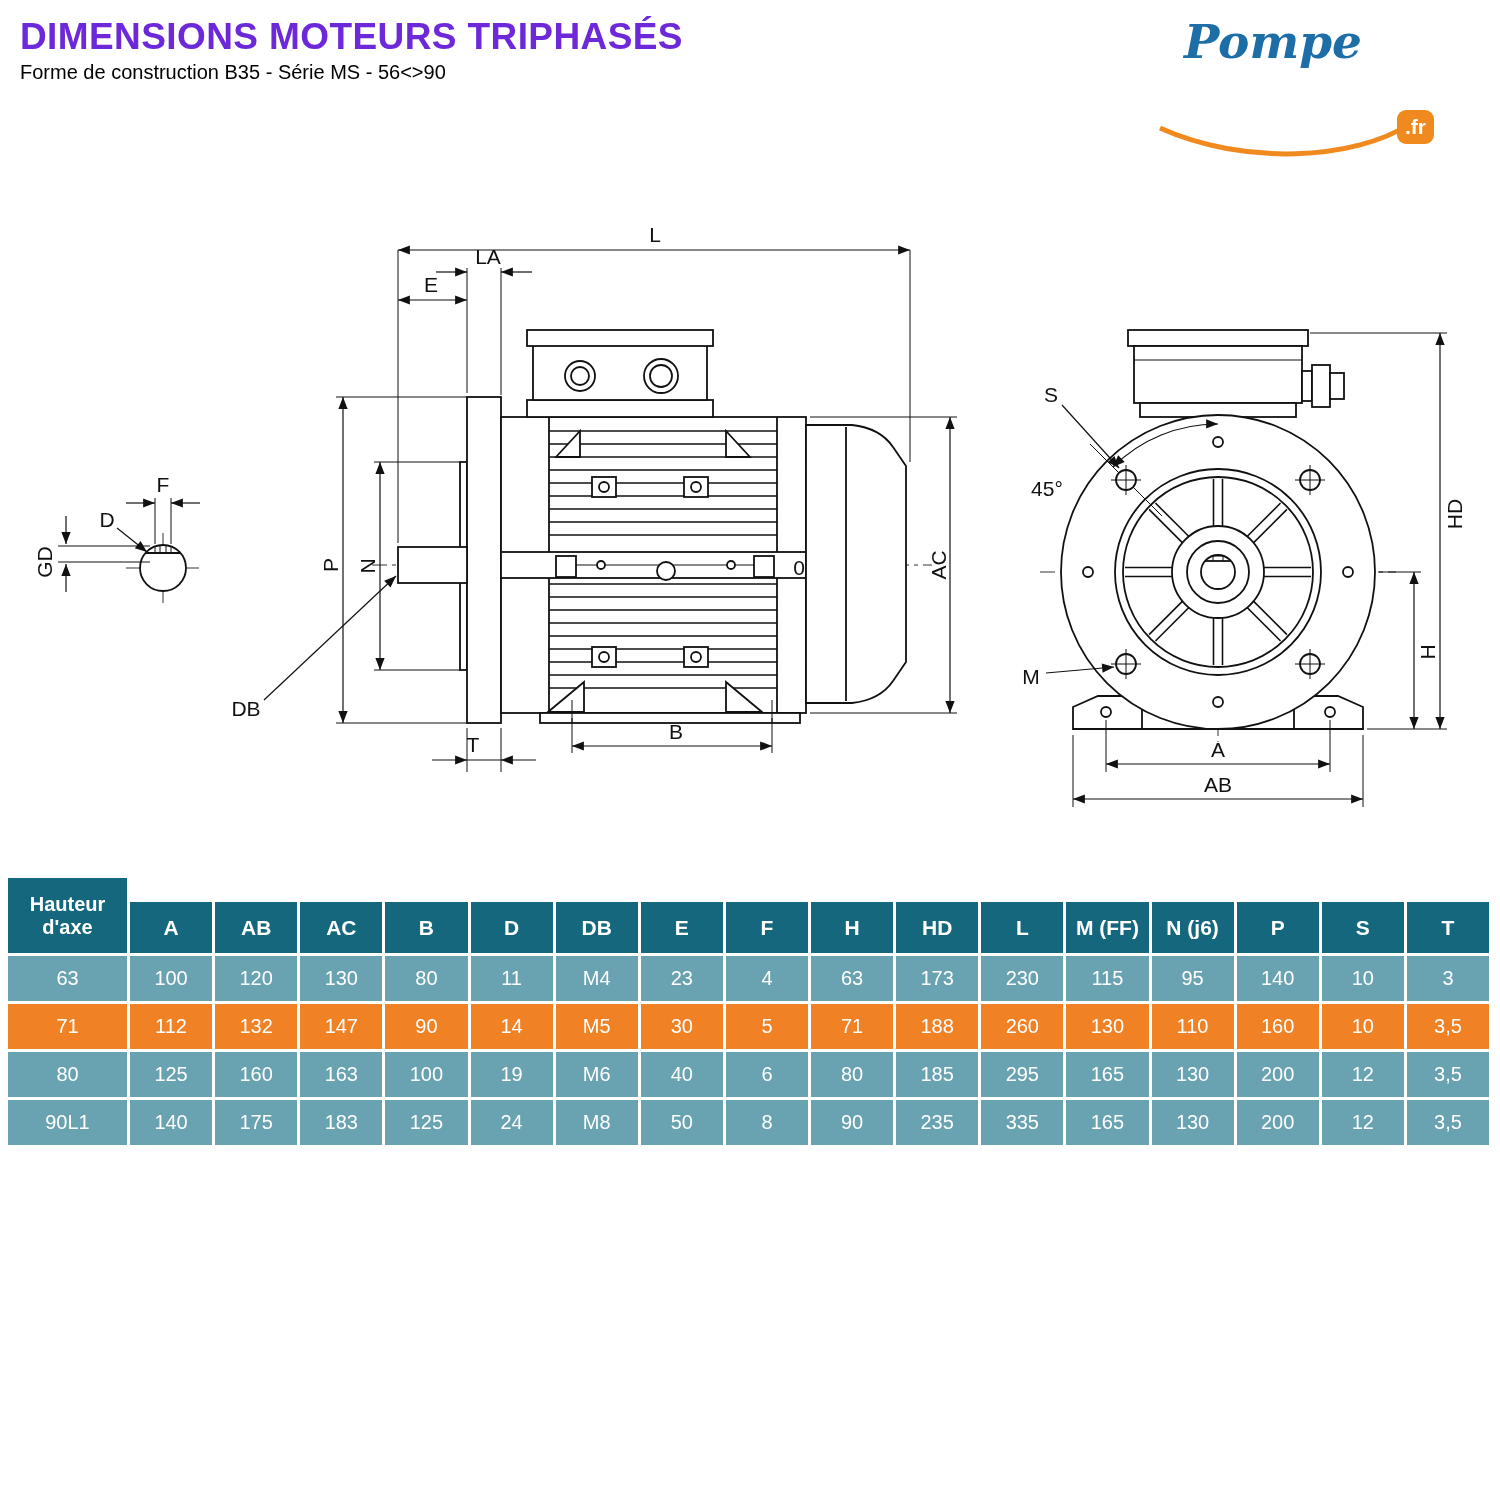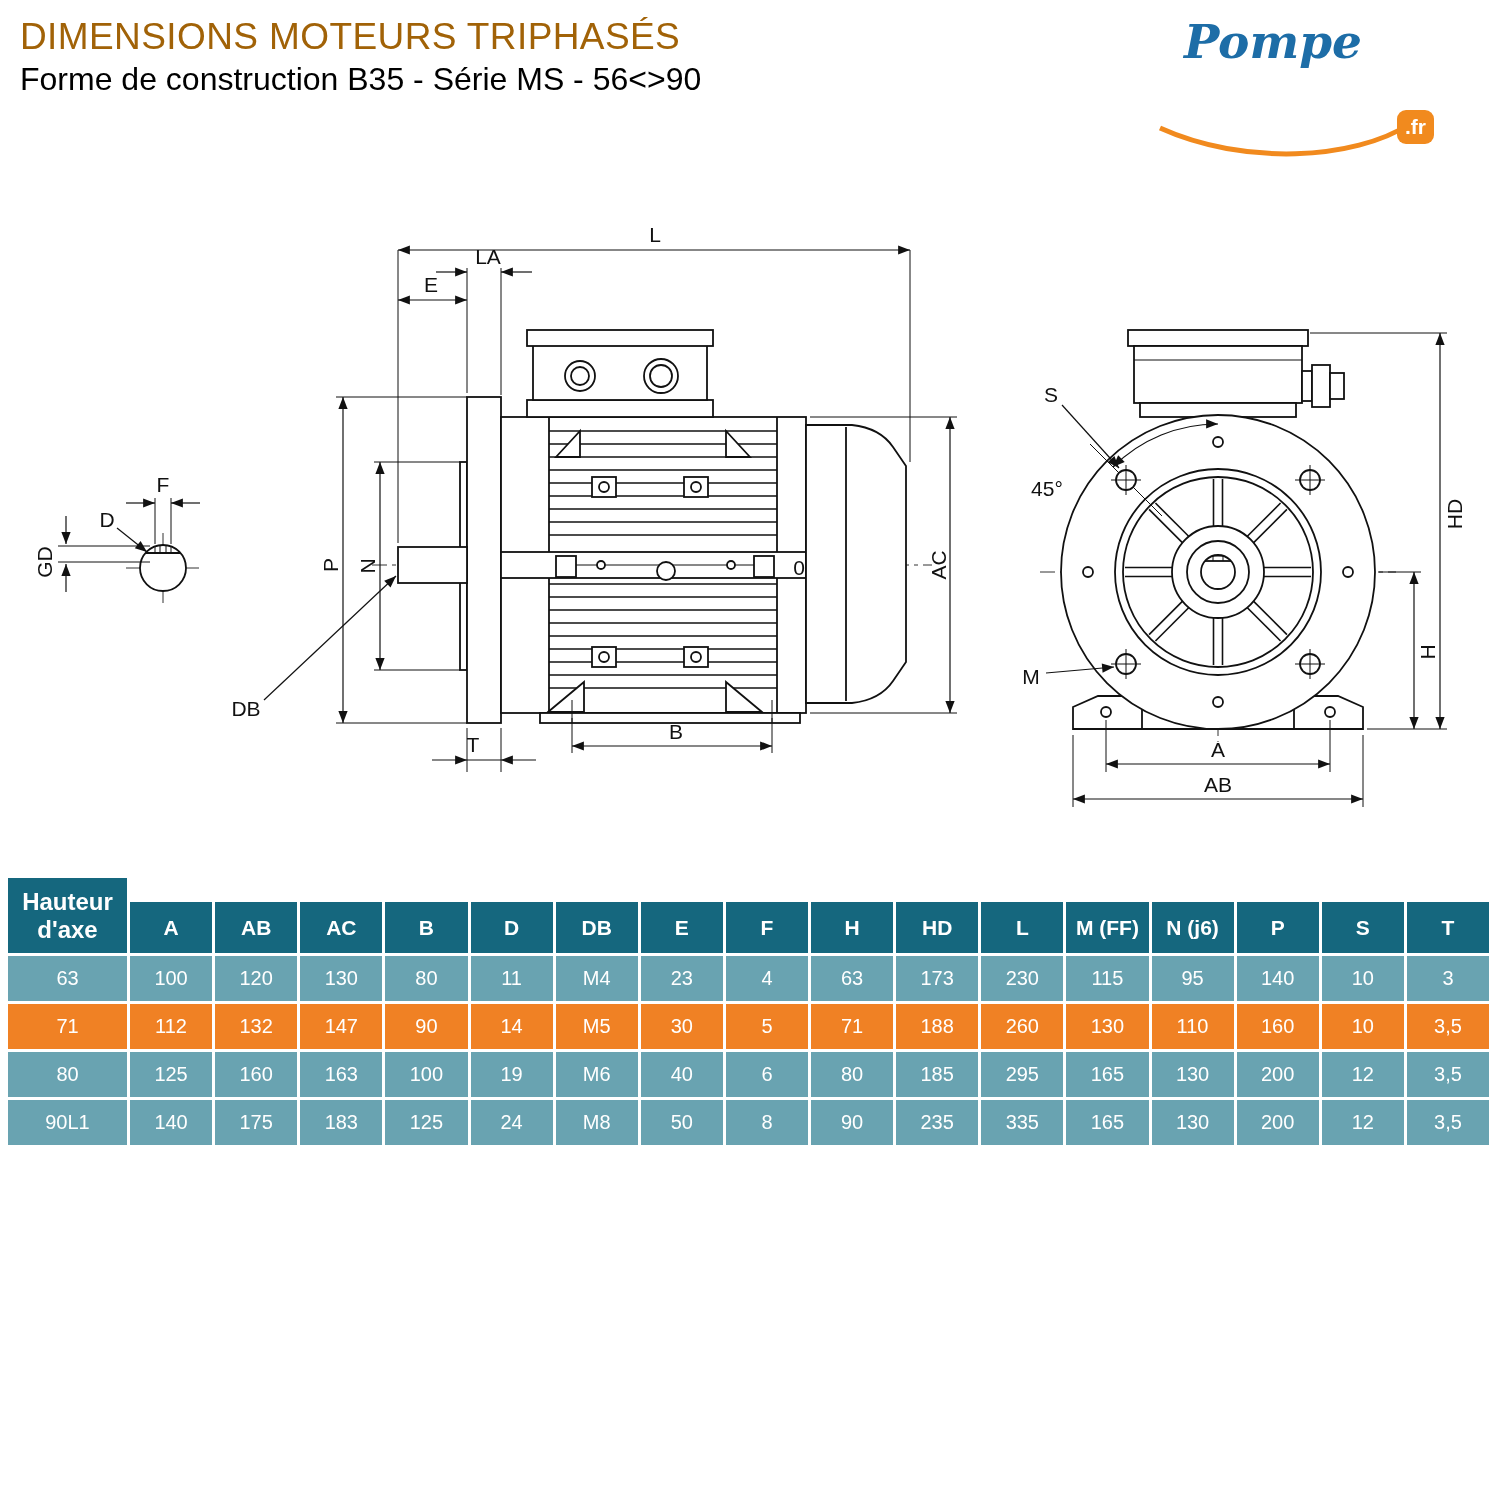--- a/index.html
+++ b/index.html
@@ -1,20 +1,20 @@
 <!DOCTYPE html>
 <html style="--c-header: #15677e; --c-dark: #4f8d9e; --c-light: #69a3b1; --c-orange: #f08124; --brand-blue: #1d6da7; --brand-orange: #f18a1e;"><head>
 <meta charset="utf-8">
 <style>
   *{margin:0;padding:0;box-sizing:border-box}
   html,body{width:1500px;height:1500px;background:#fff;font-family:"Liberation Sans",sans-serif;position:relative;overflow:hidden}
   
   .hdr{position:absolute;left:20px;top:16px}
-  .title{font-size:37px;font-weight:400;color:#a16207;letter-spacing:.4px}
-  .subtitle{font-size:32px;color:#000;margin-top:3px}
+  .title{font-size:37px;font-weight:700;color:#6d28d9;letter-spacing:.4px}
+  .subtitle{font-size:20px;color:#000;margin-top:3px}
   
   .logo{position:absolute;top:18px;right:60px;width:300px;height:150px;color:var(--brand-blue,#1d6da7)}
   .lg1,.lg2{font-family:"DejaVu Serif",serif;font-style:italic;font-weight:bold;font-size:47px;line-height:1.03}
   .lg1{padding-left:44px}
   .lg2{padding-left:14px;margin-top:-4px}
   .swoosh{position:absolute;left:14px;top:100px}
   .frbadge{position:absolute;right:6px;top:92px;background:var(--brand-orange,#f18a1e);color:#fff;font-style:normal;
            font-family:"Liberation Sans",sans-serif;font-weight:bold;font-size:21px;padding:5px 8px;border-radius:9px}
   
   svg.draw{position:absolute;left:0;top:190px}
@@ -27,21 +27,21 @@
   .dim{fill:none;stroke:#111;stroke-width:1.2;marker-start:url(#ar);marker-end:url(#ar)}
   .de{fill:none;stroke:#111;stroke-width:1.2;marker-end:url(#ar)}
   .ex{fill:none;stroke:#111;stroke-width:1}
   text.dt{font-size:21px;fill:#111;text-anchor:middle;font-family:"Liberation Sans",sans-serif}
   
   .tablewrap{position:absolute;left:8px;top:878px;width:1484px}
   table{border-collapse:separate;border-spacing:0;width:100%;table-layout:fixed}
   th,td{border-right:3px solid #fff;border-bottom:3px solid #fff;text-align:center;color:#fff;vertical-align:middle}
   th{background:var(--c-header,#15677e);font-size:21px;font-weight:bold;height:78px}
   th.colh{border-top:24px solid #fff;background-clip:padding-box}
-  th.corner{font-size:24px;line-height:1.15;padding:0 10px}
+  th.corner{font-size:20px;line-height:1.15;padding:0 10px}
   td{font-size:20px;height:48px}
   tr.dark td{background:var(--c-dark,#4f8d9e)}
   tr.light td{background:var(--c-light,#69a3b1)}
   tr.orange td{background:var(--c-orange,#f08124)}
 </style>
 </head>
 <body>
 
 <div class="hdr">
   <div class="title">DIMENSIONS MOTEURS TRIPHASÉS</div>

